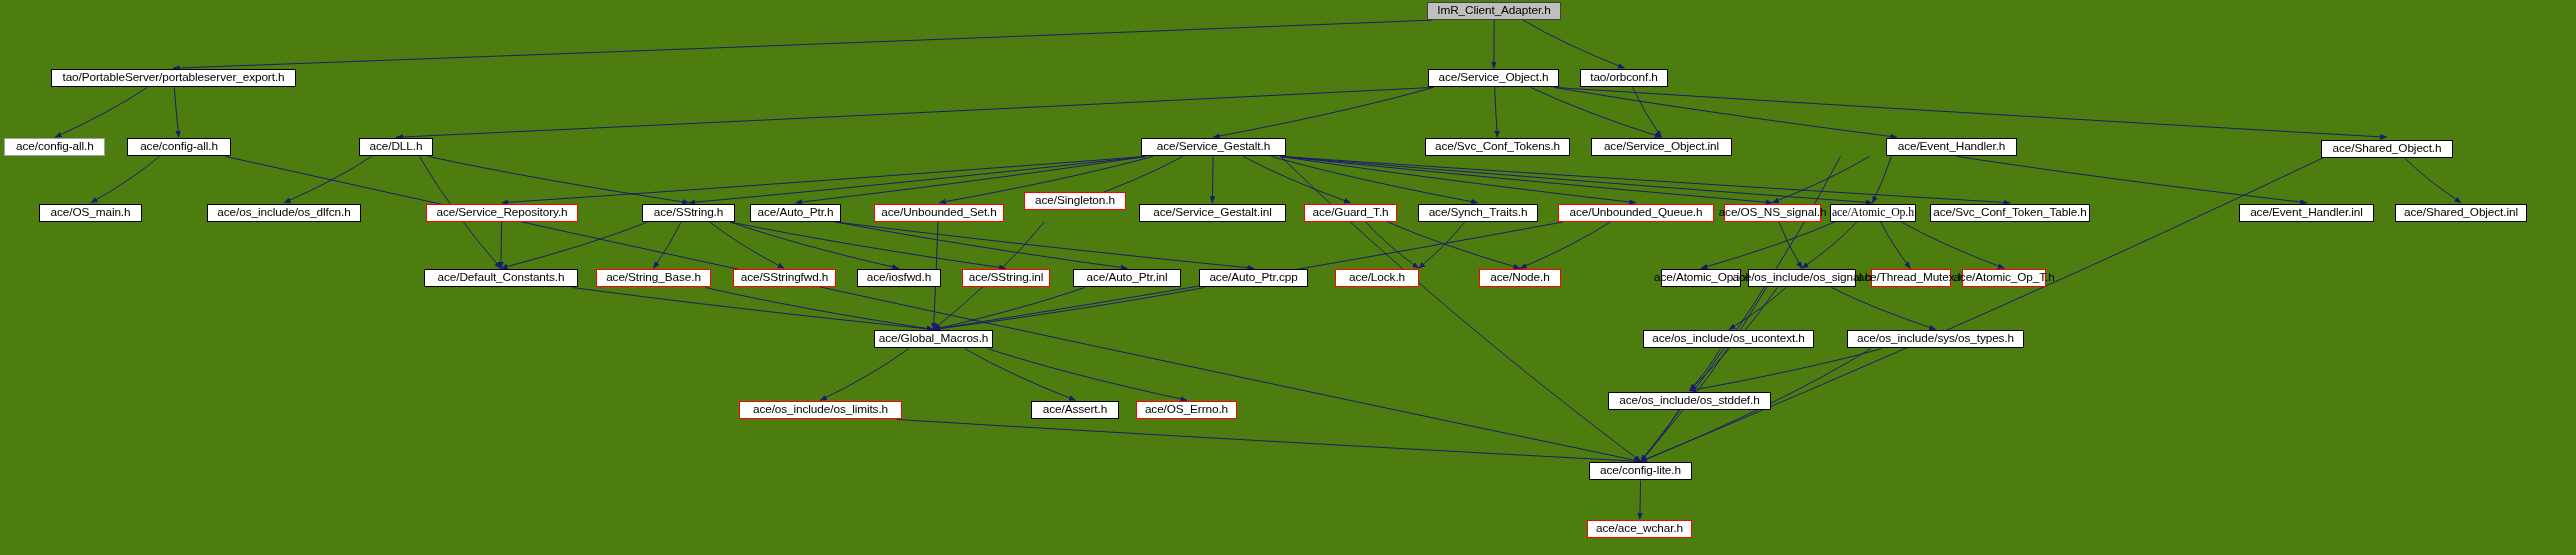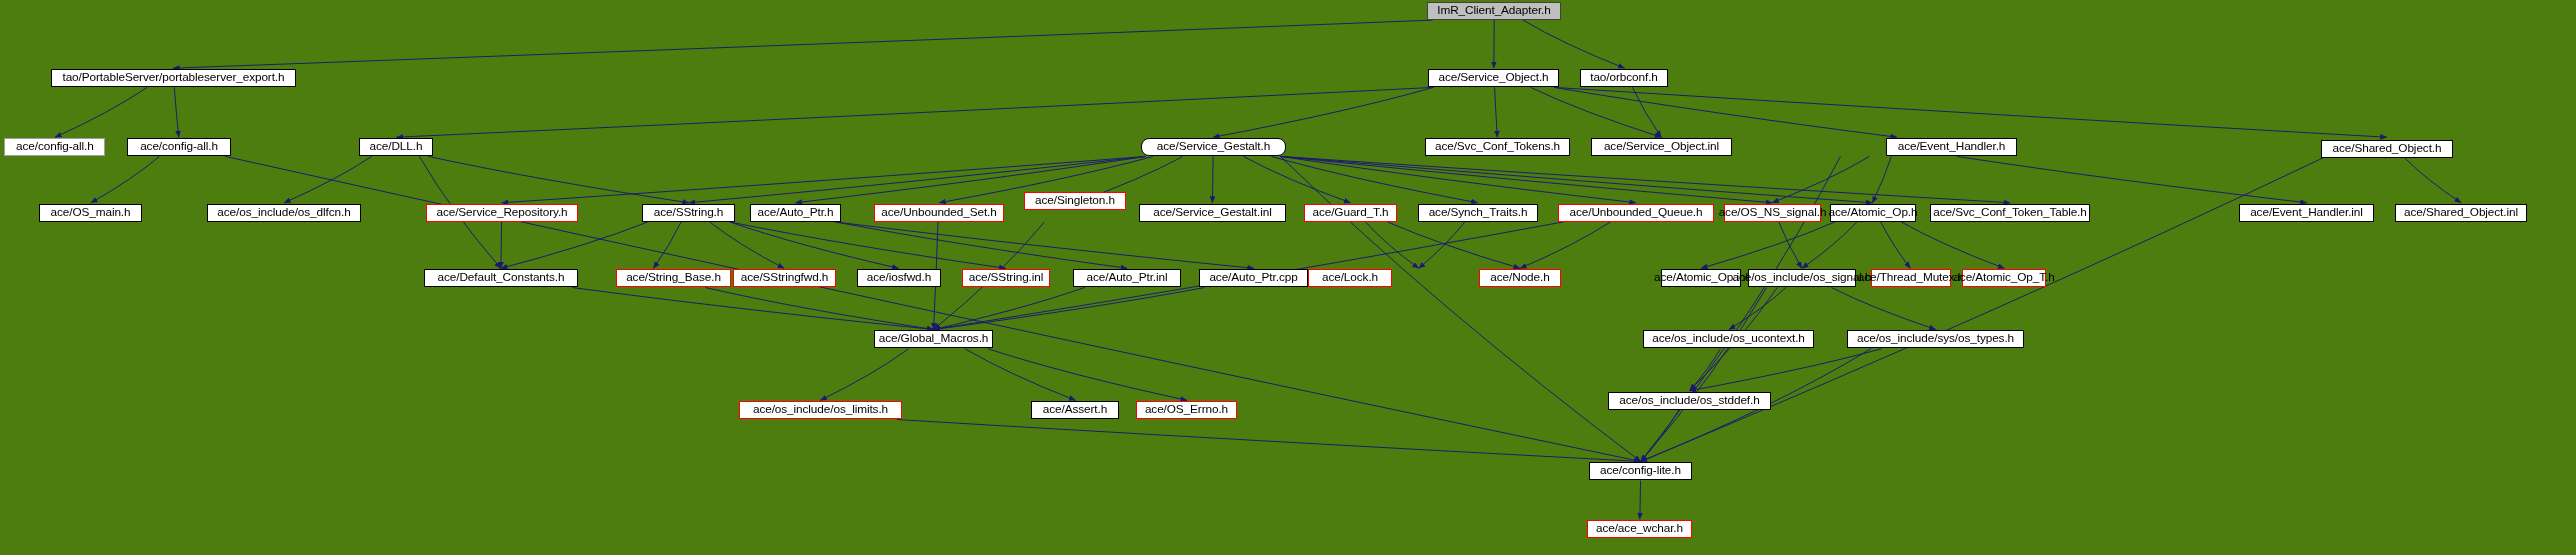--- a/index.html
+++ b/index.html
@@ -138,49 +138,49 @@
       </g>
   </svg>
   <div id="nodes">
       <div class="node root" style="left: 1427px; top: 1.7px; width: 134px;">ImR_Client_Adapter.h</div>
       <div class="node" style="left: 51px; top: 69px; width: 245px;">tao/PortableServer/portableserver_export.h</div>
       <div class="node" style="left: 1428px; top: 69px; width: 131px;">ace/Service_Object.h</div>
       <div class="node" style="left: 1580px; top: 69px; width: 88px;">tao/orbconf.h</div>
       <div class="node gray" style="left: 4.4px; top: 138px; width: 101px;">ace/config-all.h</div>
       <div class="node" style="left: 127px; top: 138px; width: 104px;">ace/config-all.h</div>
       <div class="node" style="left: 359px; top: 138px; width: 74px;">ace/DLL.h</div>
-      <div class="node" style="left: 1141px; top: 138px; width: 145px; border-radius: 8px;">ace/Service_Gestalt.h</div>
+      <div class="node" style="left: 1141px; top: 138px; width: 145px;">ace/Service_Gestalt.h</div>
       <div class="node" style="left: 1425px; top: 138px; width: 145px;">ace/Svc_Conf_Tokens.h</div>
       <div class="node" style="left: 1591px; top: 138px; width: 141px;">ace/Service_Object.inl</div>
       <div class="node" style="left: 1886px; top: 138px; width: 131px;">ace/Event_Handler.h</div>
       <div class="node" style="left: 2321px; top: 140px; width: 132px;">ace/Shared_Object.h</div>
       <div class="node" style="left: 39px; top: 204px; width: 103px;">ace/OS_main.h</div>
       <div class="node" style="left: 207px; top: 204px; width: 154px;">ace/os_include/os_dlfcn.h</div>
       <div class="node red" style="left: 426px; top: 204px; width: 152px;">ace/Service_Repository.h</div>
       <div class="node" style="left: 642px; top: 204px; width: 93px;">ace/SString.h</div>
       <div class="node" style="left: 750px; top: 204px; width: 91px;">ace/Auto_Ptr.h</div>
       <div class="node red" style="left: 874px; top: 204px; width: 130px;">ace/Unbounded_Set.h</div>
       <div class="node red" style="left: 1024px; top: 192px; width: 102px;">ace/Singleton.h</div>
       <div class="node" style="left: 1139px; top: 204px; width: 147px;">ace/Service_Gestalt.inl</div>
       <div class="node red" style="left: 1304px; top: 204px; width: 93px;">ace/Guard_T.h</div>
       <div class="node" style="left: 1418px; top: 204px; width: 120px;">ace/Synch_Traits.h</div>
       <div class="node red" style="left: 1558px; top: 204px; width: 156px;">ace/Unbounded_Queue.h</div>
       <div class="node red" style="left: 1724px; top: 204px; width: 97px;">ace/OS_NS_signal.h</div>
-      <div class="node" style="left: 1830px; top: 204px; width: 86px;">ace/Atomic_Op.h</div>
+      <div class="node" style="left: 1830px; top: 204px; width: 86px; font-family: Liberation Serif, serif;">ace/Atomic_Op.h</div>
       <div class="node" style="left: 1930px; top: 204px; width: 160px;">ace/Svc_Conf_Token_Table.h</div>
       <div class="node" style="left: 2239px; top: 204px; width: 135px;">ace/Event_Handler.inl</div>
       <div class="node" style="left: 2395px; top: 204px; width: 132px;">ace/Shared_Object.inl</div>
       <div class="node" style="left: 424px; top: 269px; width: 154px;">ace/Default_Constants.h</div>
-      <div class="node red" style="left: 596px; top: 269px; width: 115px; margin-left: 20px;">ace/String_Base.h</div>
+      <div class="node red" style="left: 596px; top: 269px; width: 115px;">ace/String_Base.h</div>
       <div class="node red" style="left: 733px; top: 269px; width: 103px;">ace/SStringfwd.h</div>
       <div class="node" style="left: 857px; top: 269px; width: 84px;">ace/iosfwd.h</div>
       <div class="node red" style="left: 962px; top: 269px; width: 88px;">ace/SString.inl</div>
       <div class="node" style="left: 1073px; top: 269px; width: 108px;">ace/Auto_Ptr.inl</div>
       <div class="node" style="left: 1199px; top: 269px; width: 109px;">ace/Auto_Ptr.cpp</div>
-      <div class="node red" style="left: 1308px; top: 269px; width: 84px;">ace/Lock.h</div>
+      <div class="node red" style="left: 1335px; top: 269px; width: 84px;">ace/Lock.h</div>
       <div class="node red" style="left: 1479px; top: 269px; width: 82px;">ace/Node.h</div>
       <div class="node" style="left: 1661px; top: 269px; width: 80px;">ace/Atomic_Op.inl</div>
       <div class="node" style="left: 1748px; top: 269px; width: 108px;">ace/os_include/os_signal.h</div>
       <div class="node red" style="left: 1871px; top: 269px; width: 80px;">ace/Thread_Mutex.h</div>
       <div class="node red" style="left: 1962px; top: 269px; width: 84px;">ace/Atomic_Op_T.h</div>
       <div class="node" style="left: 874px; top: 330px; width: 119px;">ace/Global_Macros.h</div>
       <div class="node" style="left: 1643px; top: 330px; width: 171px;">ace/os_include/os_ucontext.h</div>
       <div class="node" style="left: 1847px; top: 330px; width: 177px;">ace/os_include/sys/os_types.h</div>
       <div class="node" style="left: 1608px; top: 392px; width: 163px;">ace/os_include/os_stddef.h</div>
       <div class="node red" style="left: 739px; top: 401px; width: 163px;">ace/os_include/os_limits.h</div>

